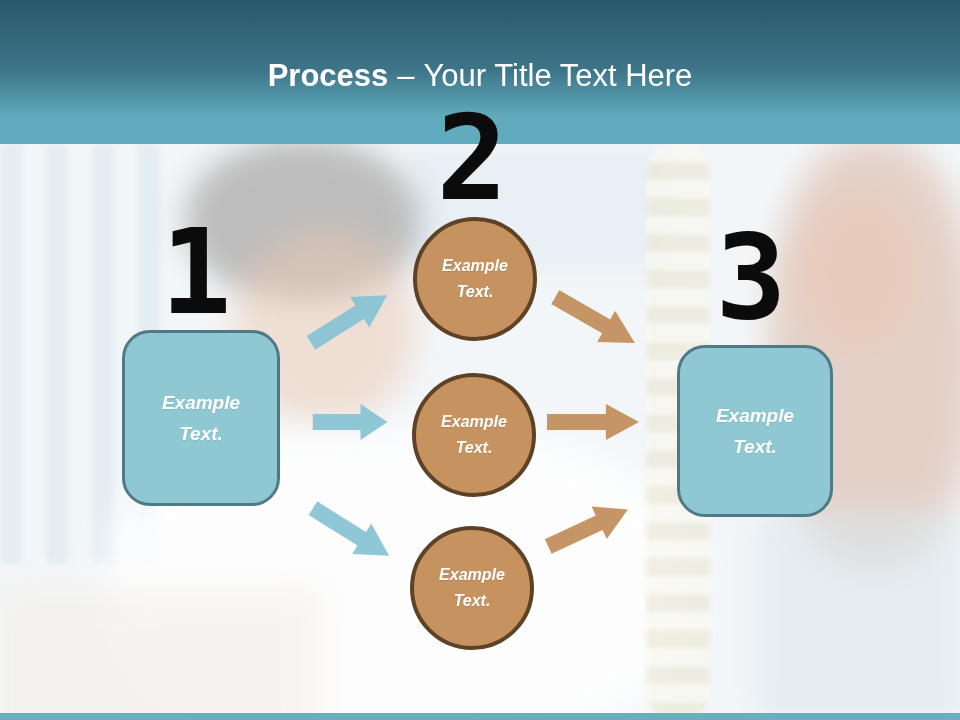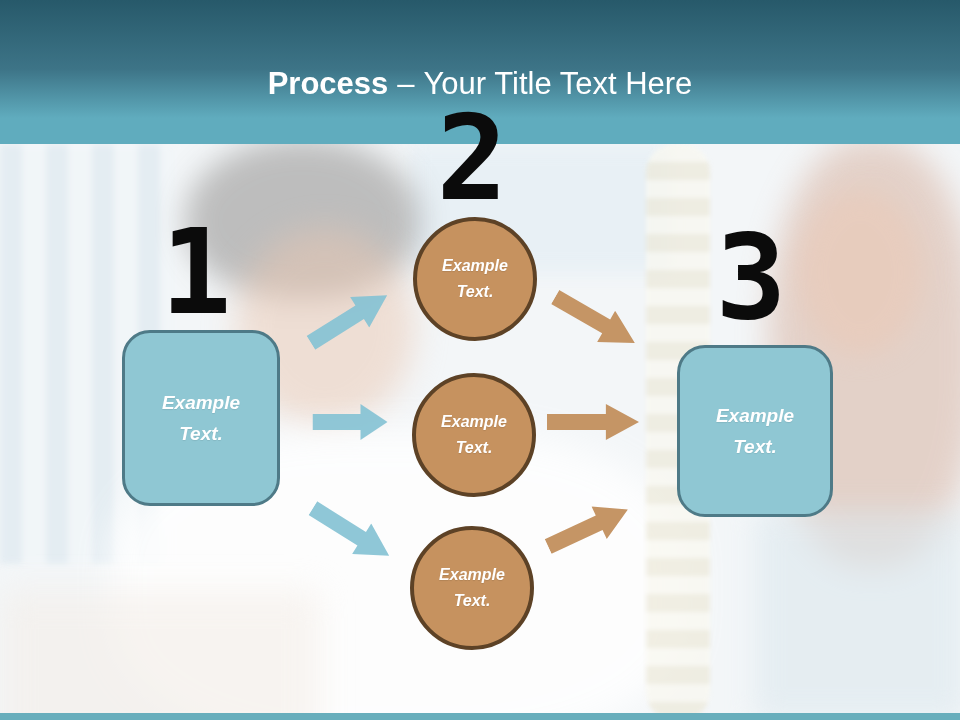--- a/index.html
+++ b/index.html
@@ -27,21 +27,21 @@
   .sh-woman-face{left:798px;top:190px;width:125px;height:165px;background:#ecc8b4;opacity:.5;filter:blur(13px);border-radius:50%;}
   .sh-right-tint{left:755px;top:510px;width:210px;height:210px;background:#dce8ee;opacity:.6;filter:blur(14px);}
 
   
   .header{
     position:absolute;left:0;top:0;width:100%;height:144px;
     background:linear-gradient(180deg,var(--header-top,#27596a) 0%,#3d7487 48%,var(--header-bottom,#60acbe) 82%,var(--header-bottom,#60acbe) 100%);
     display:flex;justify-content:center;align-items:flex-start;
   }
   .title{
-    margin:12px;padding-top:56px;font-size:31px;line-height:1;
+    margin:4px;padding-top:56px;font-size:31px;line-height:1;
     color:var(--title-text,#fff);font-weight:400;white-space:nowrap;
   }
   .title .t-bold{font-weight:700;}
   .title .t-sep{margin:0 9px;font-weight:400;}
   .title .t-rest{font-weight:400;}
 
   
   .step-number{
     position:absolute;transform:translate(-50%,-50%);
     font-family:"DejaVu Sans Mono","DejaVu Sans",monospace;

